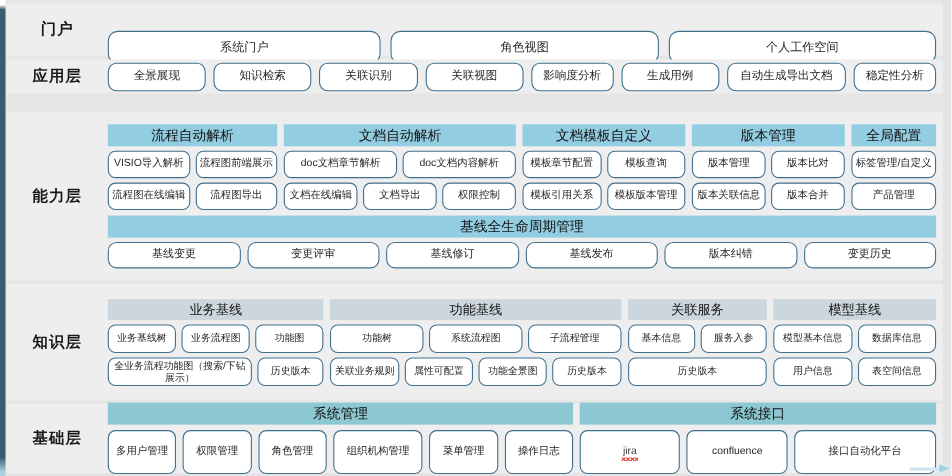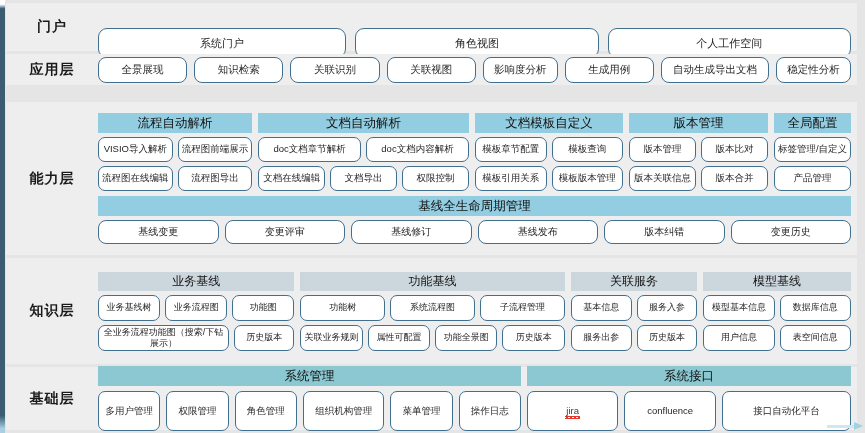--- a/index.html
+++ b/index.html
@@ -403,21 +403,20 @@
             <div class="pill">历史版本</div>
           </div>
         </div>
 
         <div class="know-group know-g3">
           <div class="row">
             <div class="pill">基本信息</div>
             <div class="pill">服务入参</div>
           </div>
           <div class="row">
-            <div class="pill">服务出参</div>
             <div class="pill">历史版本</div>
           </div>
         </div>
 
         <div class="know-group know-g4">
           <div class="row">
             <div class="pill">模型基本信息</div>
             <div class="pill">数据库信息</div>
           </div>
           <div class="row">

